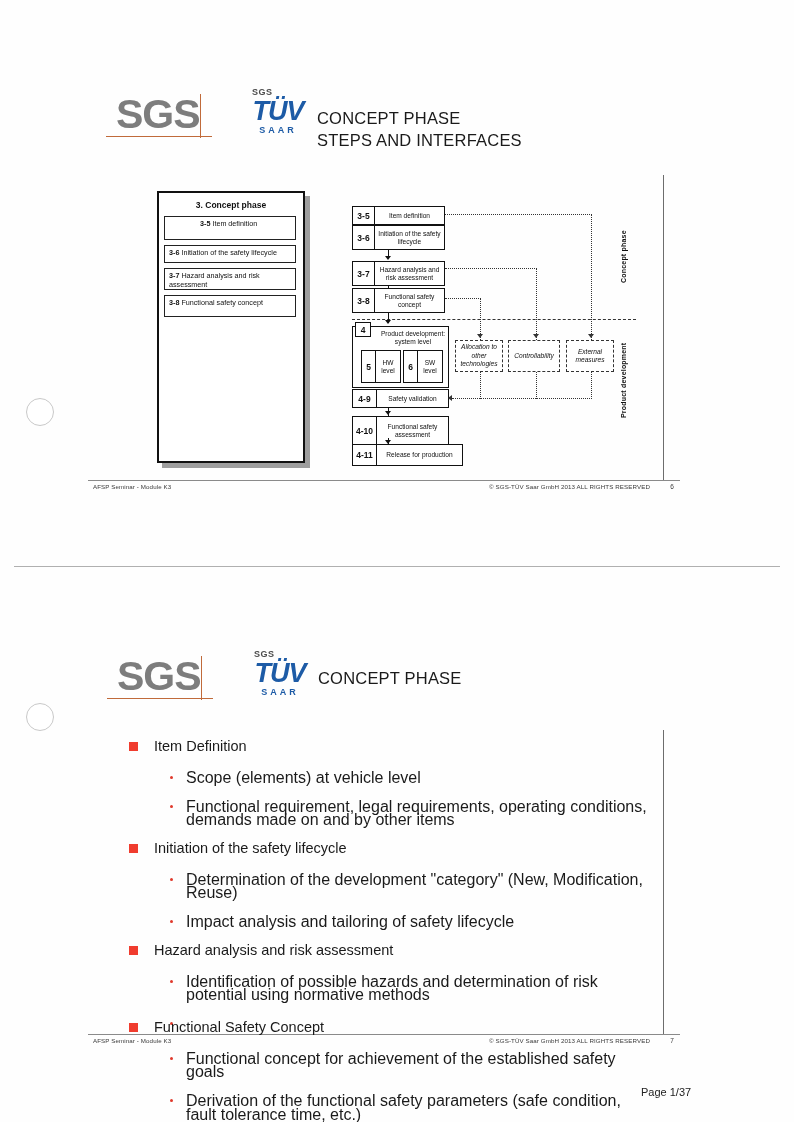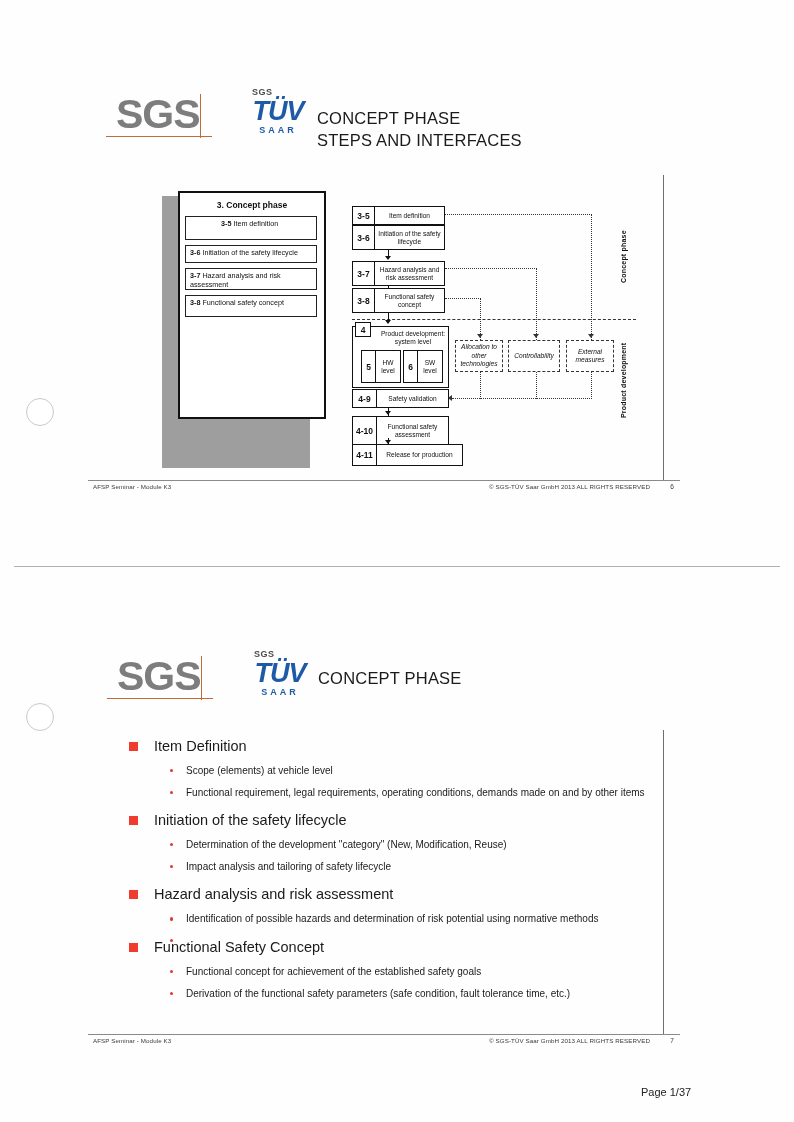--- a/index.html
+++ b/index.html
@@ -279,25 +279,25 @@
     margin-bottom: 1px;
   }
   .b1-marker {
     position: absolute;
     left: 5px; top: 6px;
     width: 9px; height: 9px;
     background: #f03c2e;
   }
   .b2 {
     position: relative;
-    font-size: 10px;
+    font-size: 16px;
     line-height: 13.6px;
     color: #1a1a1a;
     padding-left: 62px;
-    margin-top: 8px;
+    margin-top: 15px;
   }
   .b2-marker {
     position: absolute;
     left: 46px; top: 5px;
     width: 3.2px; height: 3.2px;
     background: #e0392b;
     border-radius: 50%;
   }
   .b-group { margin-bottom: 11px; }
   .page-num {
@@ -330,21 +330,21 @@
 
     <div class="slide-title" style="left:317px; top:107px;">
       <div>CONCEPT PHASE</div>
       <div>STEPS AND INTERFACES</div>
     </div>
 
     <div class="slide-rule" style="left:663px; top:175px; height:305px;"></div>
     <div class="slide-foot-rule" style="left:88px; top:480px; width:592px;"></div>
 
     <div class="panel-shadow" style="left:162px; top:196px; width:148px; height:272px;"></div>
-    <div class="panel" style="left:157px; top:191px; width:148px; height:228px;margin-left:21px;">
+    <div class="panel" style="left:157px; top:191px; width:148px; height:272px;">
       <div class="panel-title" style="top:7px;">3. Concept phase</div>
 
       <div class="panel-item" style="left:5px; top:23px; width:132px; height:24px;padding-left:35px;">
         <b>3-5</b>
         <span>Item definition</span>
       </div>
       <div class="panel-item" style="left:5px; top:52px; width:132px; height:18px;">
         <b>3-6</b>
         <span>Initiation of the safety lifecycle</span>
       </div>

